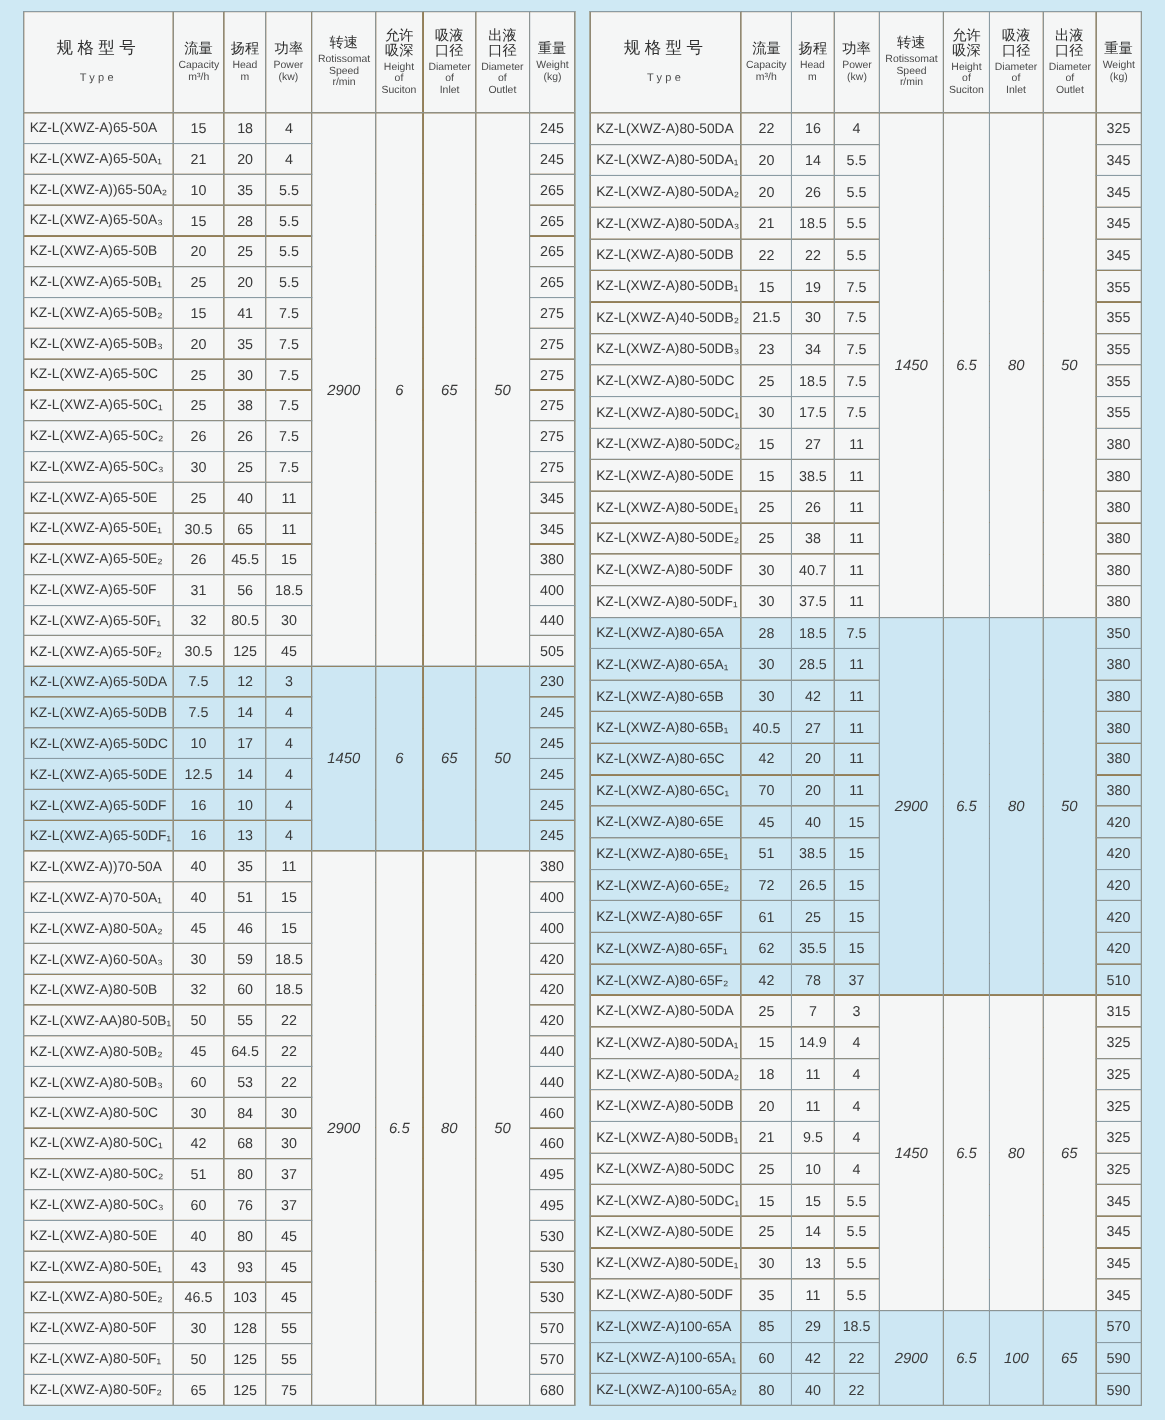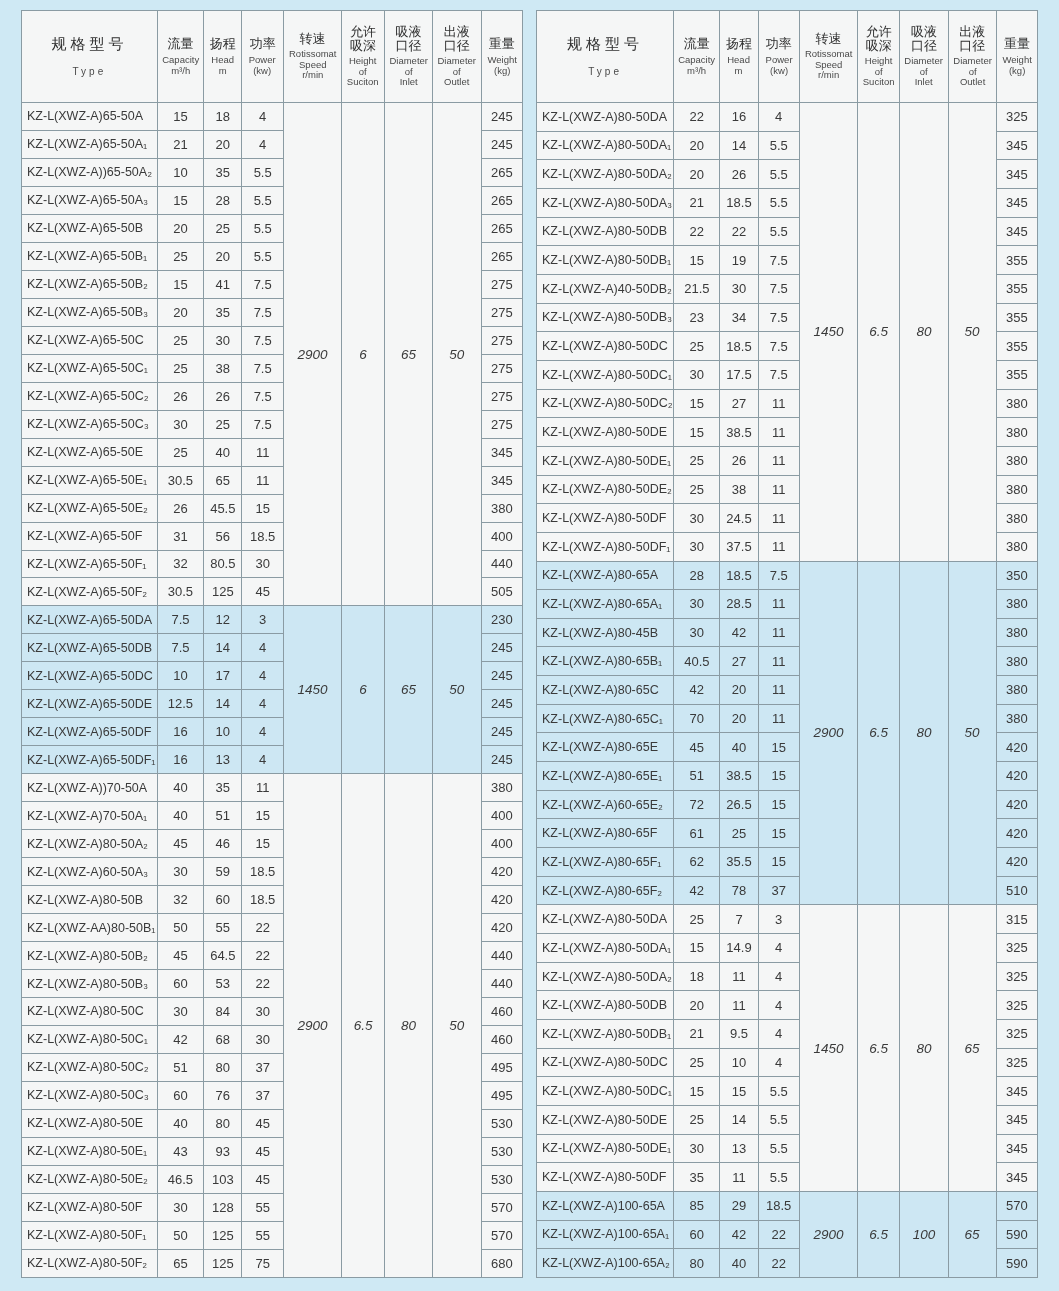--- a/index.html
+++ b/index.html
@@ -608,21 +608,21 @@
         <tr>
           <td class="type-cell">KZ-L(XWZ-A)80-50DE₂</td>
           <td>25</td>
           <td>38</td>
           <td>11</td>
           <td>380</td>
         </tr>
         <tr>
           <td class="type-cell">KZ-L(XWZ-A)80-50DF</td>
           <td>30</td>
-          <td>24.5</td>
+          <td>40.7</td>
           <td>11</td>
           <td>380</td>
         </tr>
         <tr>
           <td class="type-cell">KZ-L(XWZ-A)80-50DF₁</td>
           <td>30</td>
           <td>37.5</td>
           <td>11</td>
           <td>380</td>
         </tr>
@@ -638,21 +638,21 @@
           <td>350</td>
         </tr>
         <tr class="shaded">
           <td class="type-cell">KZ-L(XWZ-A)80-65A₁</td>
           <td>30</td>
           <td>28.5</td>
           <td>11</td>
           <td>380</td>
         </tr>
         <tr class="shaded">
-          <td class="type-cell">KZ-L(XWZ-A)80-45B</td>
+          <td class="type-cell">KZ-L(XWZ-A)80-65B</td>
           <td>30</td>
           <td>42</td>
           <td>11</td>
           <td>380</td>
         </tr>
         <tr class="shaded">
           <td class="type-cell">KZ-L(XWZ-A)80-65B₁</td>
           <td>40.5</td>
           <td>27</td>
           <td>11</td>

